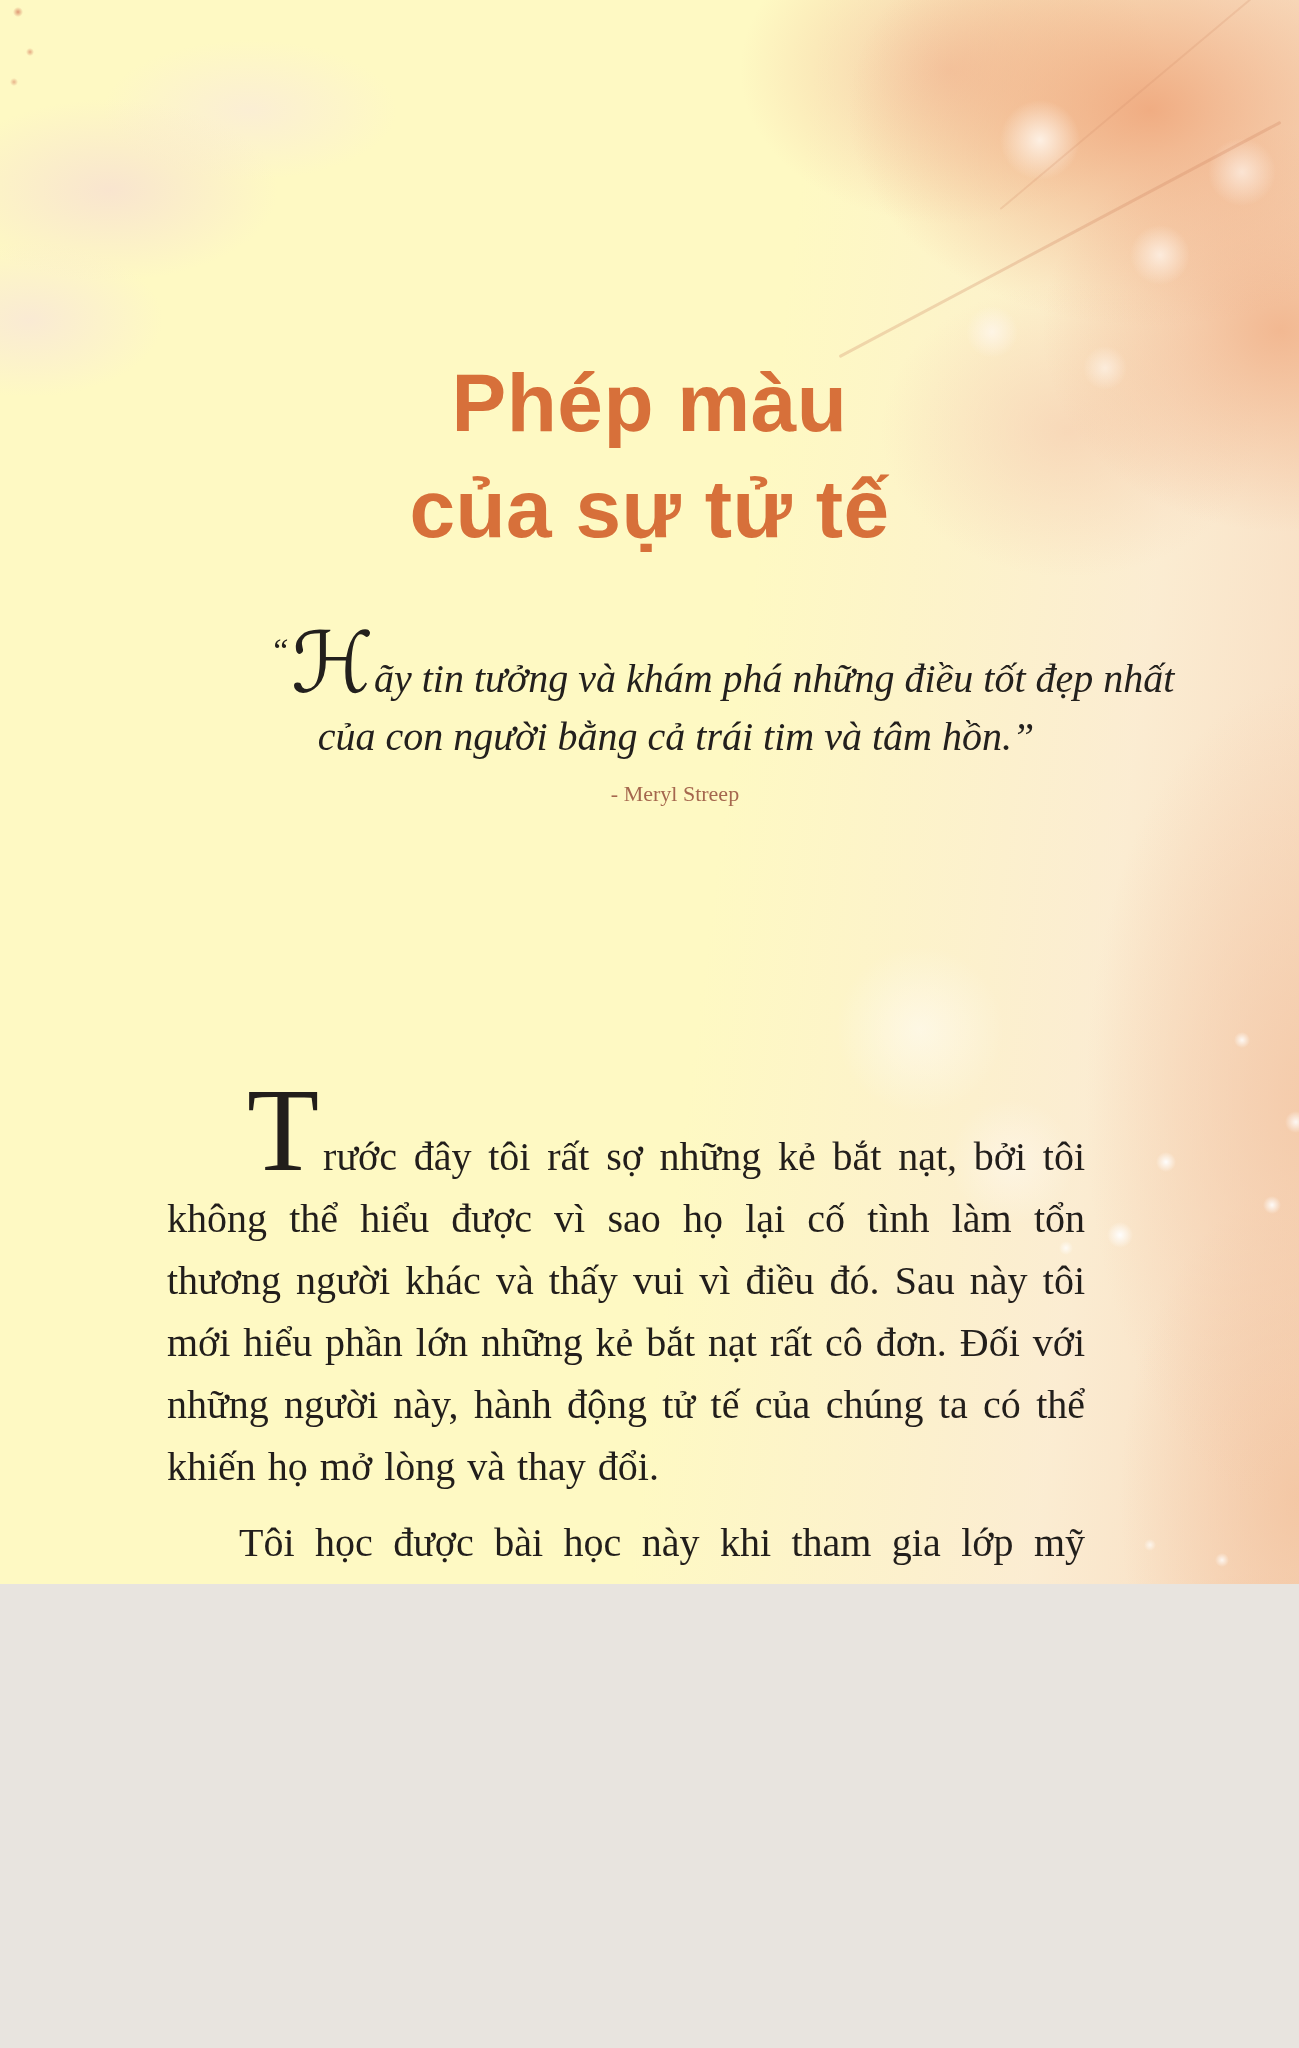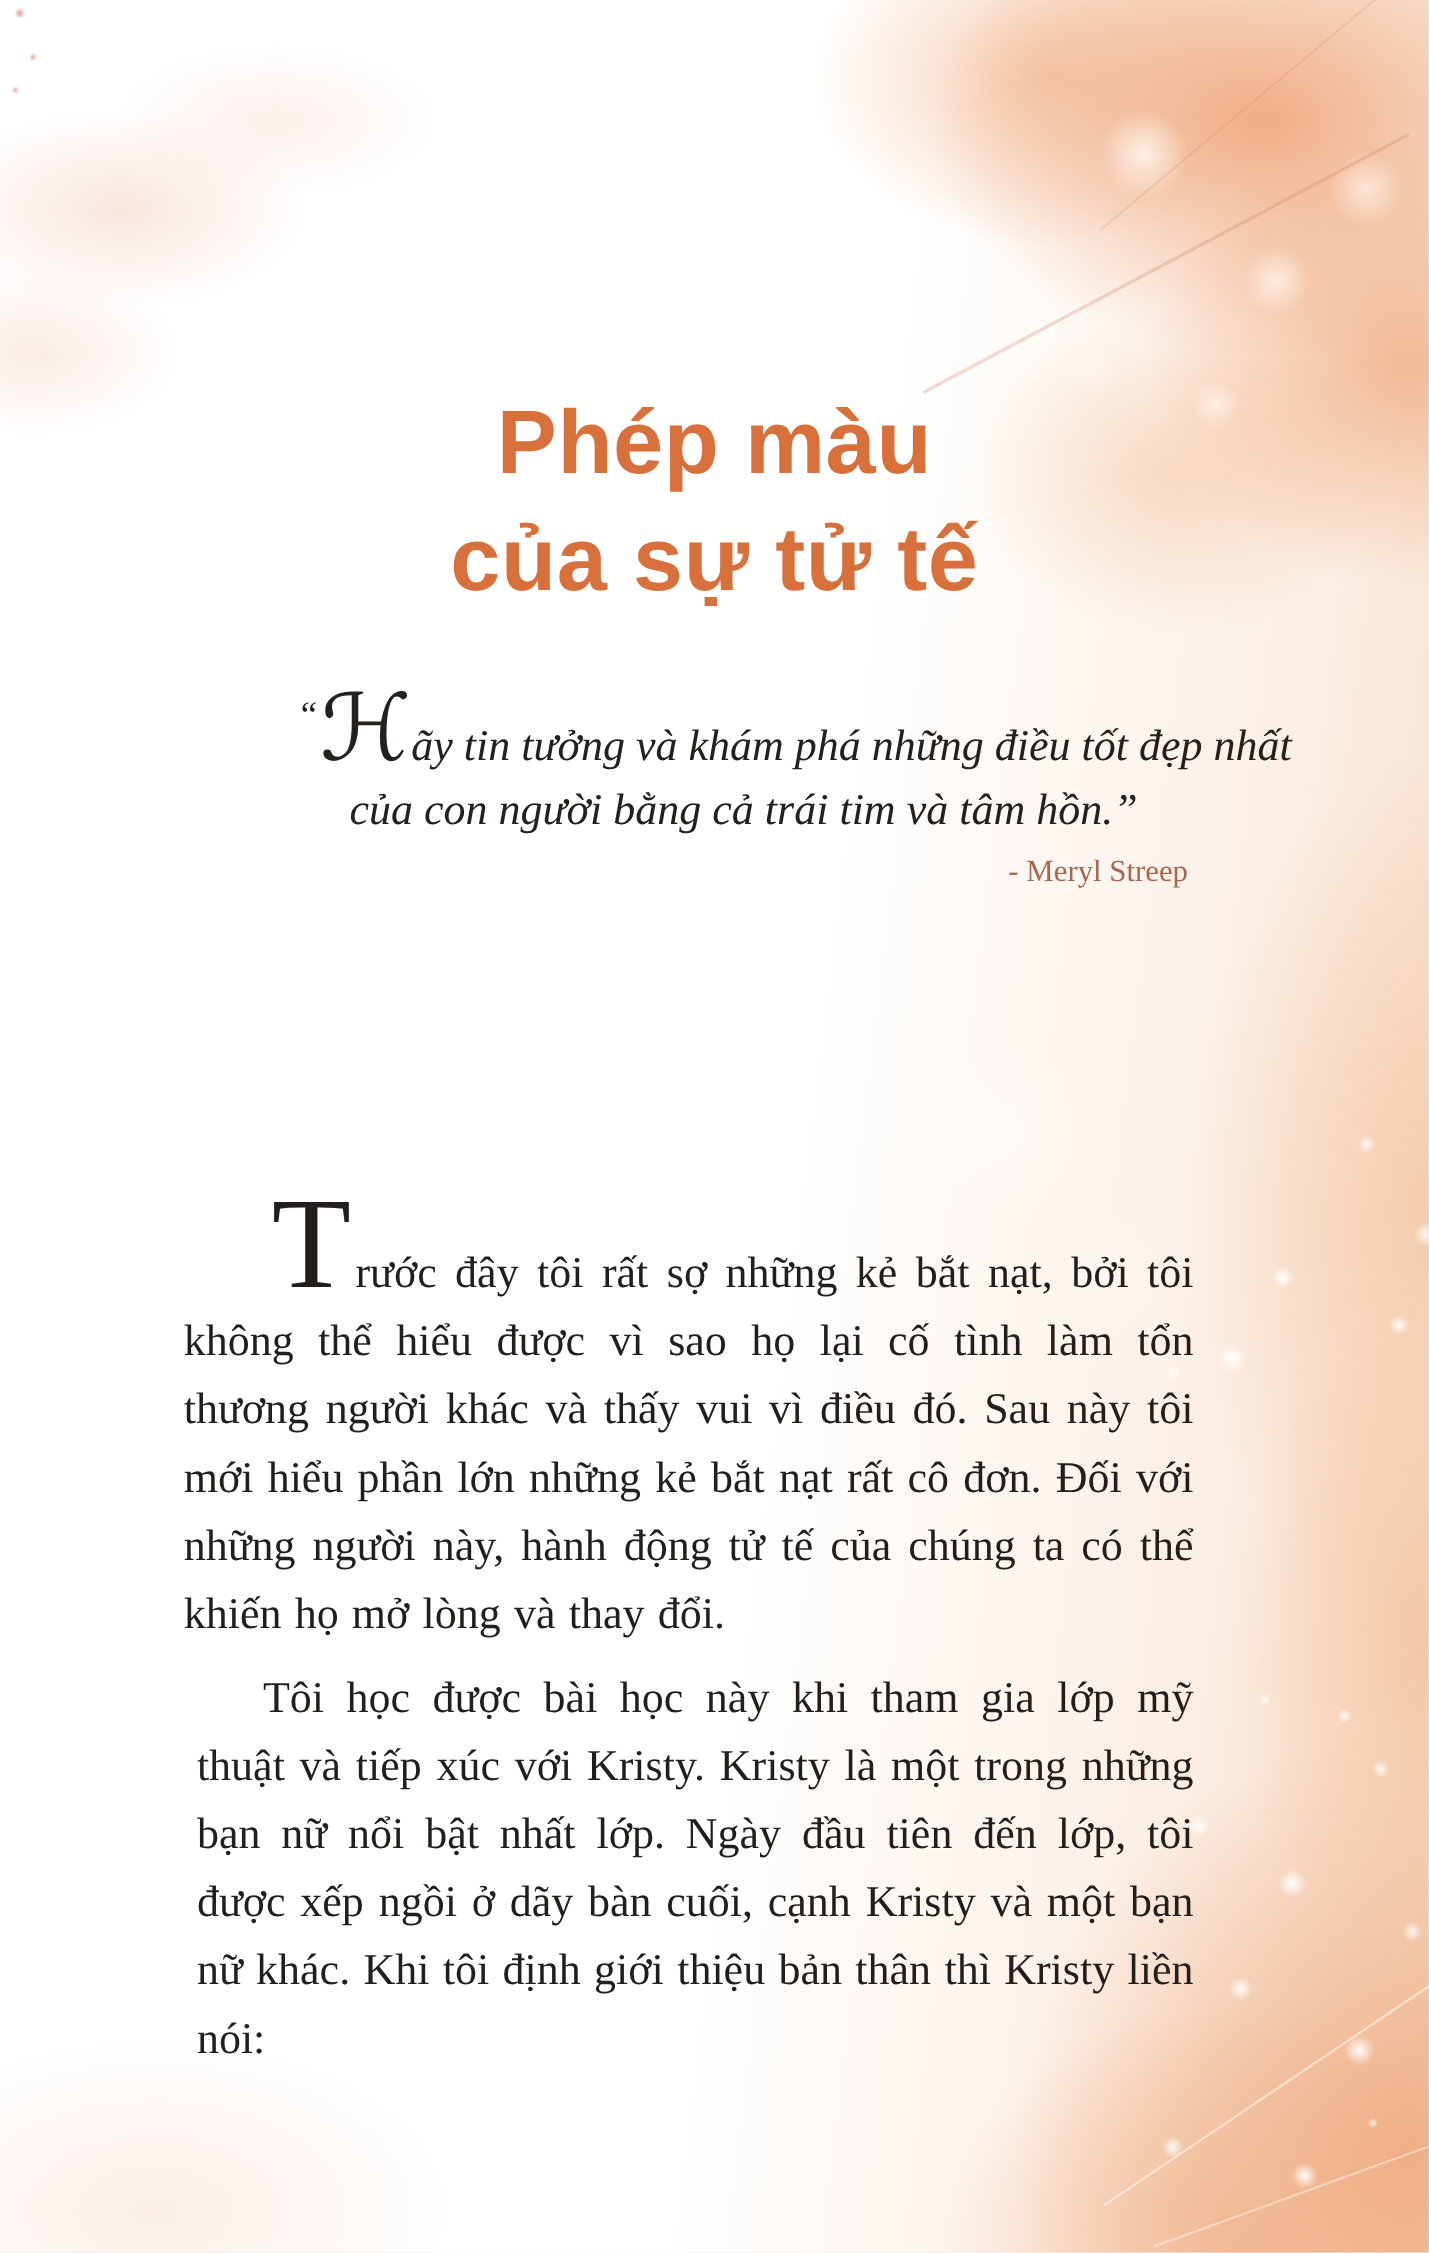--- a/index.html
+++ b/index.html
@@ -1,20 +1,20 @@
 <!DOCTYPE html>
 <html lang="vi"><head>
 <meta charset="utf-8">
 <style>
   html,body{margin:0;padding:0;background:#e8e4df;}
   .page{
     position:relative;
-    width:1299px;height:2048px;
+    width:1299px;height:1584px;
     margin:0 auto;
-    background-color:#ffffff;
+    background-color:#fef9c3;
     overflow:hidden;
     font-family:"Liberation Serif",serif;
   }
   
   .watercolor{
     position:absolute;inset:0;
     background-image:
       
       radial-gradient(circle 40px at 1040px 140px, rgba(255,248,240,.85), transparent 40px),
       radial-gradient(circle 30px at 1160px 255px, rgba(255,246,238,.75), transparent 30px),
@@ -94,23 +94,23 @@
     text-align:center;
   }
   .quote-line1{white-space:nowrap;}
   .open-mark{font-size:34px;vertical-align:30px;margin-right:2px;}
   .script-h{
     font-family:"DejaVu Serif","DejaVu Sans",serif;
     font-style:normal;
     font-size:84px;line-height:1px;
   }
   .attribution{
-    text-align:right;
+    text-align:center;
     font-style:normal;
-    font-size:28px;line-height:36px;
+    font-size:22px;line-height:36px;
     margin-top:10px;padding-right:2px;
     color:#a5674e;
   }
   .bodytext{
     position:absolute;top:1100px;left:167px;width:918px;
     font-size:40px;line-height:62px;
     color:#221e1b;
     text-align:justify;
     word-spacing:2px;
   }

